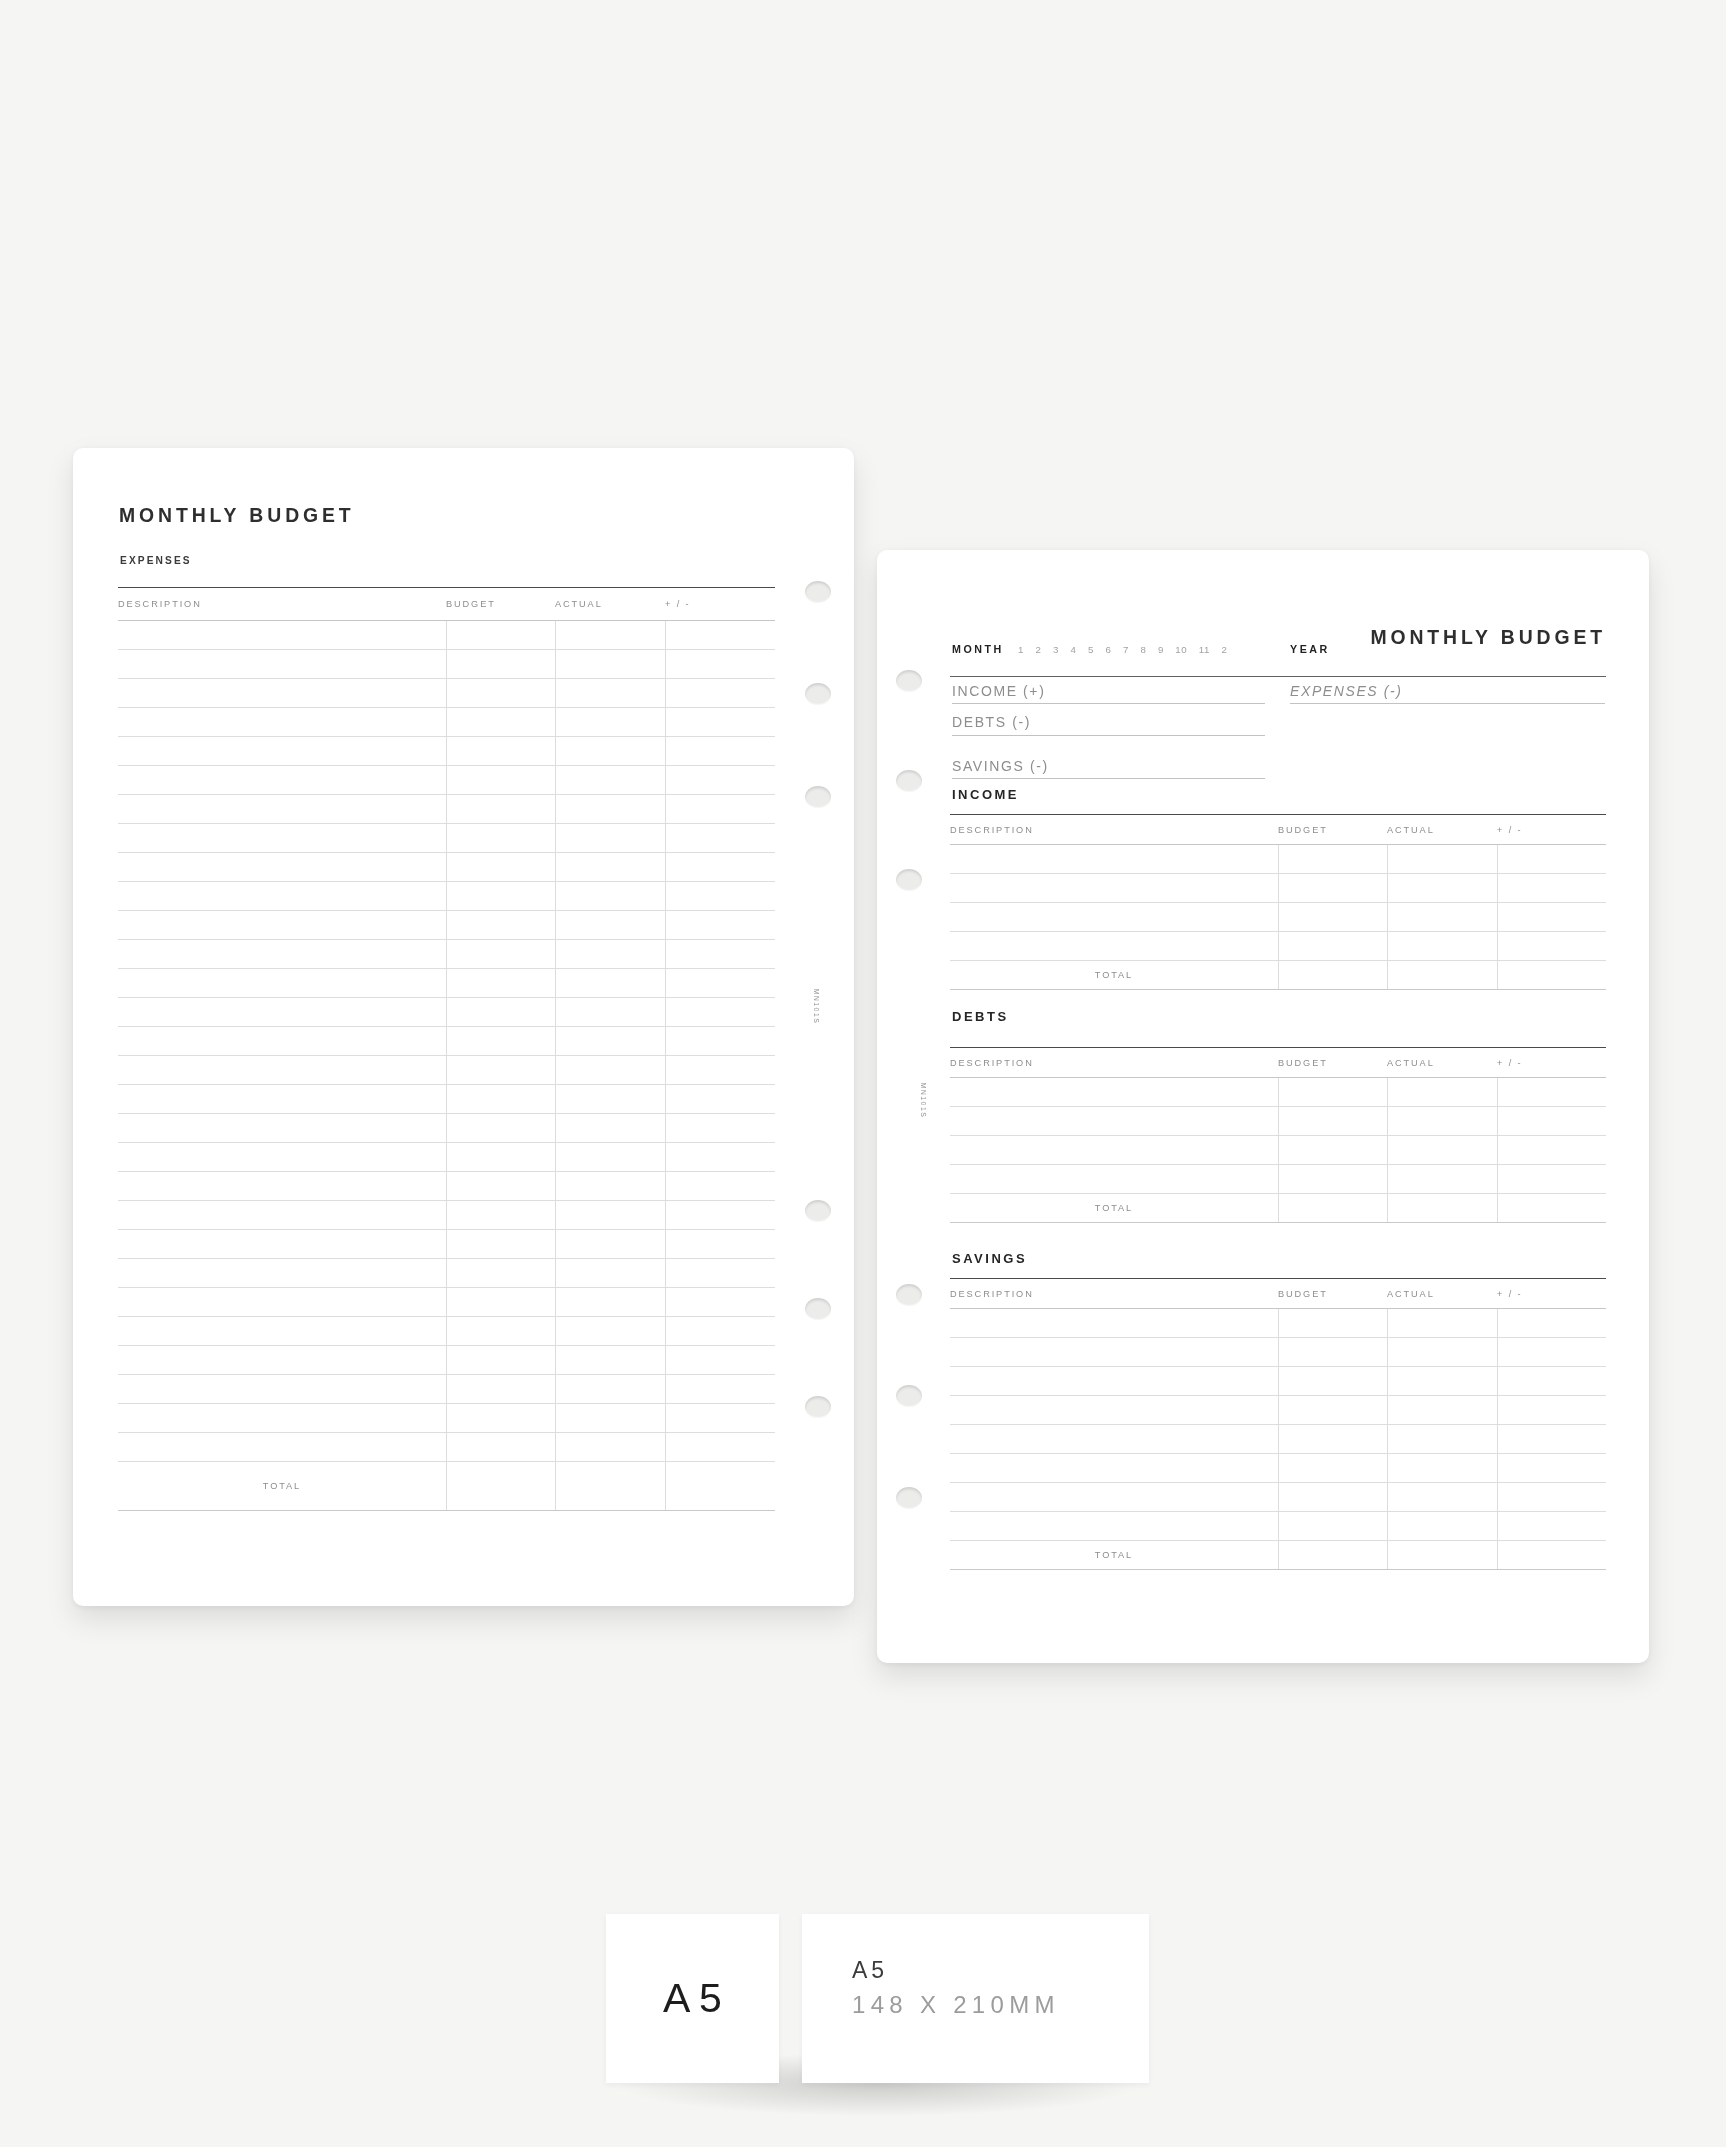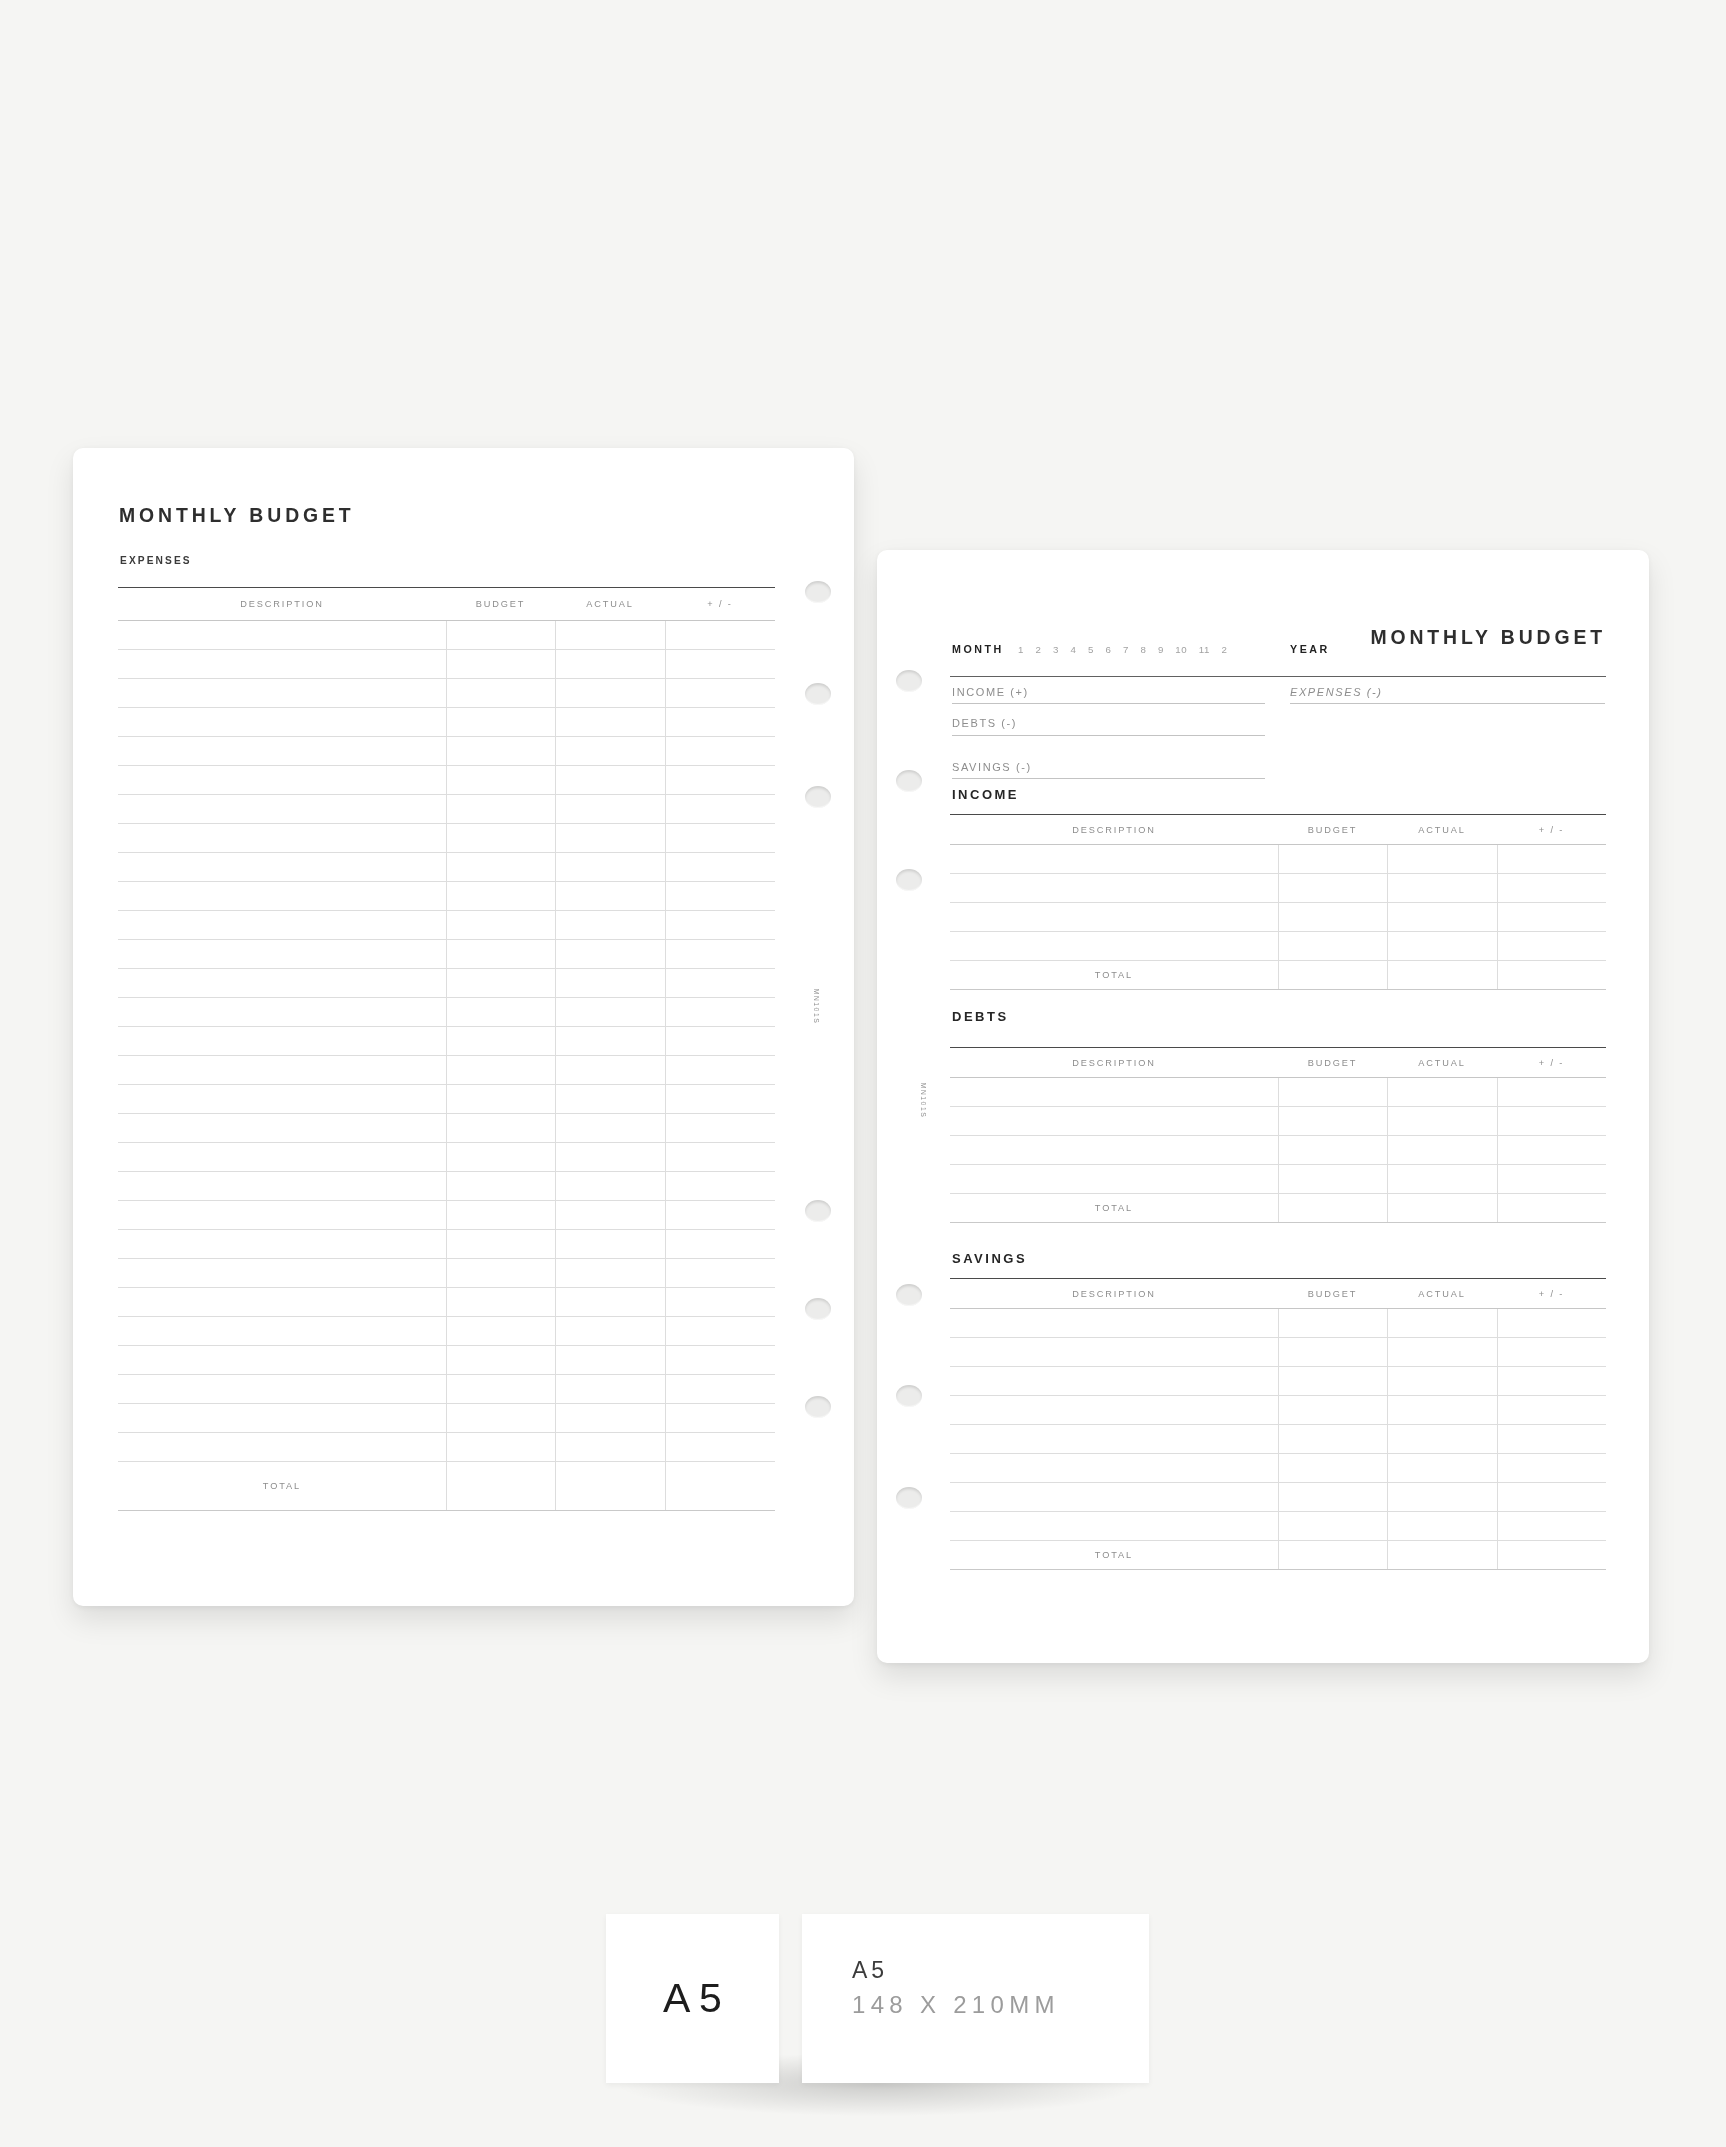--- a/index.html
+++ b/index.html
@@ -17,41 +17,41 @@
   .title-right{right:43px;top:76px;}
 
   .section-label{position:absolute;font-size:10.2px;font-weight:700;color:#3b3b3b;
                  letter-spacing:2.1px;white-space:nowrap;}
 
   
   .budget-table{position:absolute;border-top:1.9px solid #4a4a4a;box-sizing:border-box;}
   .bt-header{display:flex;align-items:center;border-bottom:1px solid #c6c6c6;box-sizing:border-box;}
   .table-lp .bt-header{height:33px;}
   .table-rp .bt-header{height:30px;}
-  .hc{font-size:9.2px;color:#8d8d8d;letter-spacing:1.9px;text-align:center;box-sizing:border-box;}
+  .hc{font-size:9.2px;color:#8d8d8d;letter-spacing:1.9px;text-align:left;box-sizing:border-box;}
   .bt-row{display:flex;border-bottom:1px solid #dddddd;box-sizing:border-box;height:29px;}
   .bt-row .c{box-sizing:border-box;height:100%;}
   .bt-row .c + .c{border-left:1px solid #dddddd;}
   .bt-total{border-bottom:1px solid #c9c9c9;}
   .table-lp .bt-total{height:49px;}
   .table-rp .bt-total{height:29px;}
   .bt-total .total-lbl{display:flex;align-items:center;justify-content:center;height:100%;
                        font-size:9.2px;color:#8d8d8d;letter-spacing:1.9px;}
   .col-desc{width:328px;}
   .col-b{width:109px;}
   .col-a{width:110px;}
   .col-pm{flex:1;}
 
   
   .month-label,.year-label{position:absolute;font-size:10.7px;font-weight:700;color:#222222;
                            letter-spacing:2.5px;white-space:nowrap;}
   .month-numbers{position:absolute;display:flex;gap:11.6px;font-size:9.7px;color:#a2a2a2;letter-spacing:0.5px;}
   .month-rule{position:absolute;border-top:1px solid #616161;height:0;}
   .field{position:absolute;border-bottom:1px solid #c3c3c3;box-sizing:border-box;}
-  .field .f-label{font-size:11px;color:#8d8d8d;letter-spacing:1.6px;white-space:nowrap;}
+  .field .f-label{font-size:14px;color:#8d8d8d;letter-spacing:1.6px;white-space:nowrap;}
   .section-heading{position:absolute;font-size:13px;font-weight:700;color:#262626;
                    letter-spacing:2.5px;white-space:nowrap;}
 
   
   .hole{position:absolute;width:26px;height:22px;border-radius:50%;background:#ececeb;
         box-shadow:inset 0 1.9px 2.9px rgba(0,0,0,.13), inset 0 -1px 1px rgba(255,255,255,.7);}
   .sku{position:absolute;font-size:6.8px;color:#8f8f8f;letter-spacing:1.5px;
        transform:rotate(90deg);transform-origin:center;white-space:nowrap;}
 
   

